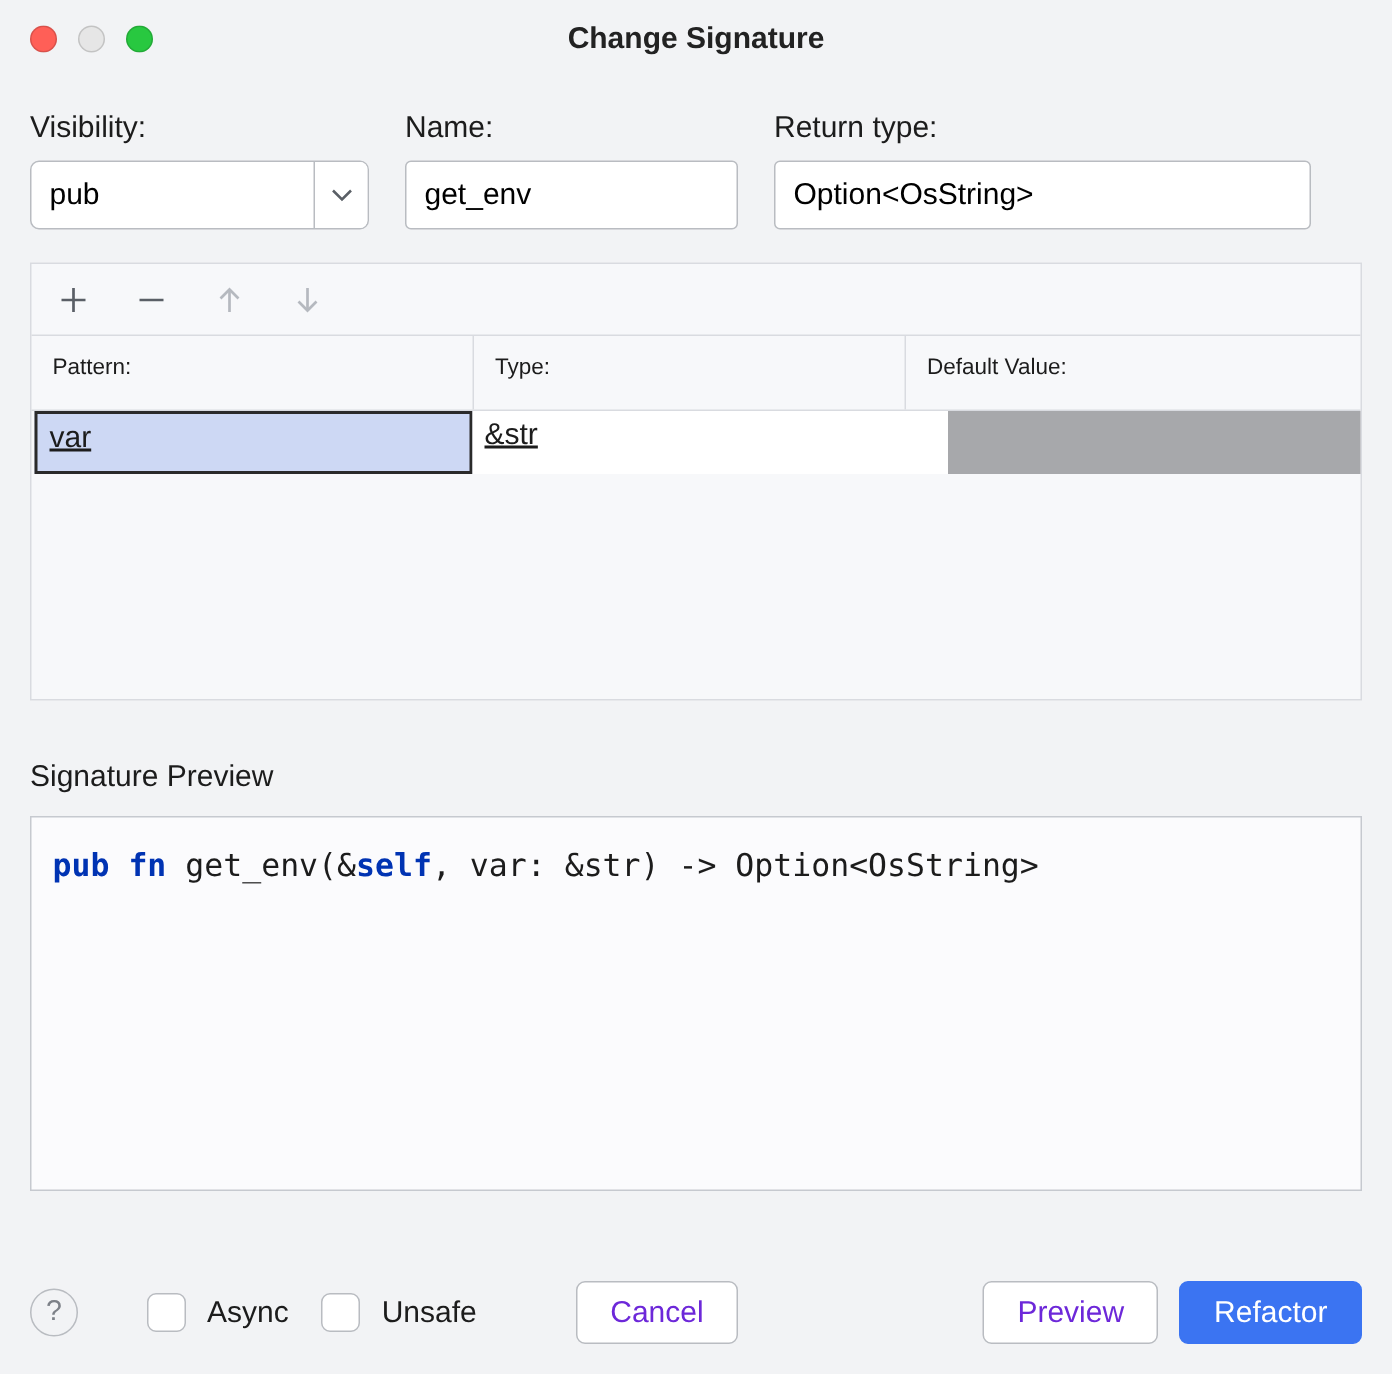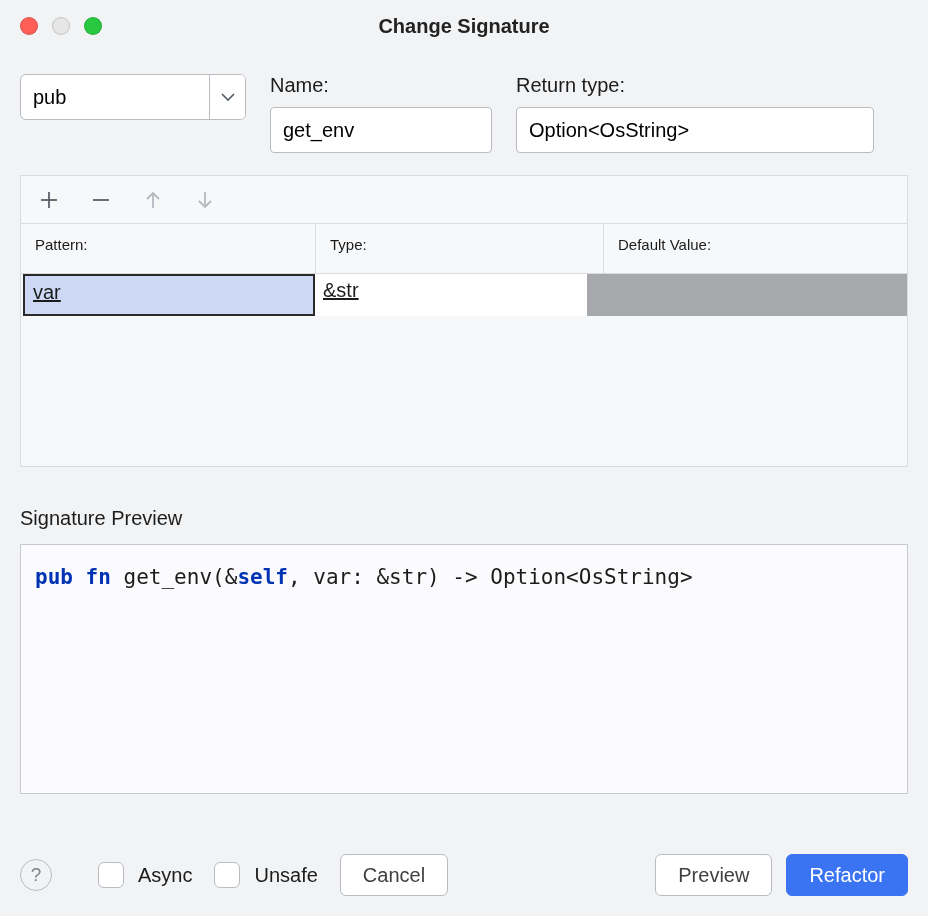--- a/index.html
+++ b/index.html
@@ -138,21 +138,21 @@
   }
   .pr-pattern {
     width: 292px;
     margin: 0 0 0 2px;
     background: #cdd8f4;
     border: 2px solid #2a2a2a;
     padding: 5px 8px;
     font-size: 20px;
   }
   .pr-type {
-    width: 272px;
+    width: 317px;
     background: #ffffff;
     padding: 5px 8px;
     font-size: 20px;
   }
   .pr-default {
     flex: 1;
     background: #a7a8ab;
   }
 
   .preview-label {
@@ -205,21 +205,22 @@
     height: 42px;
     padding: 0 22px;
     border-radius: 6px;
     font-size: 20px;
     display: flex; align-items: center; justify-content: center;
     cursor: pointer;
   }
   .btn-secondary {
     background: #fff;
     border: 1px solid #b9bcc1;
-    color: #404040;
+    color: #6d28d9;
+    margin-left: 44px;
   }
   .btn-primary {
     background: #3b74f2;
     border: 1px solid #3b74f2;
     color: #fff;
     justify-content: flex-end;
   }
   .btn-cancel {
     margin-right: 30px;
   }
@@ -236,20 +237,21 @@
       <div class="tl-btn tl-max"></div>
     </div>
     <div class="title">Change Signature</div>
   </div>
 
   <div class="content">
 
     <div class="top-fields">
 
       <div class="field">
+        <div class="field-label">Visibility:</div>
         <div class="combo" style="width:226px">
           <input class="combo-input" style="width: 188px;" value="pub">
           <div class="combo-btn">
             <svg width="14" height="9">
               <polyline points="1,1 7,7 13,1" fill="none" stroke="#5a5f66" stroke-width="1.7"></polyline>
             </svg>
           </div>
         </div>
       </div>
 

